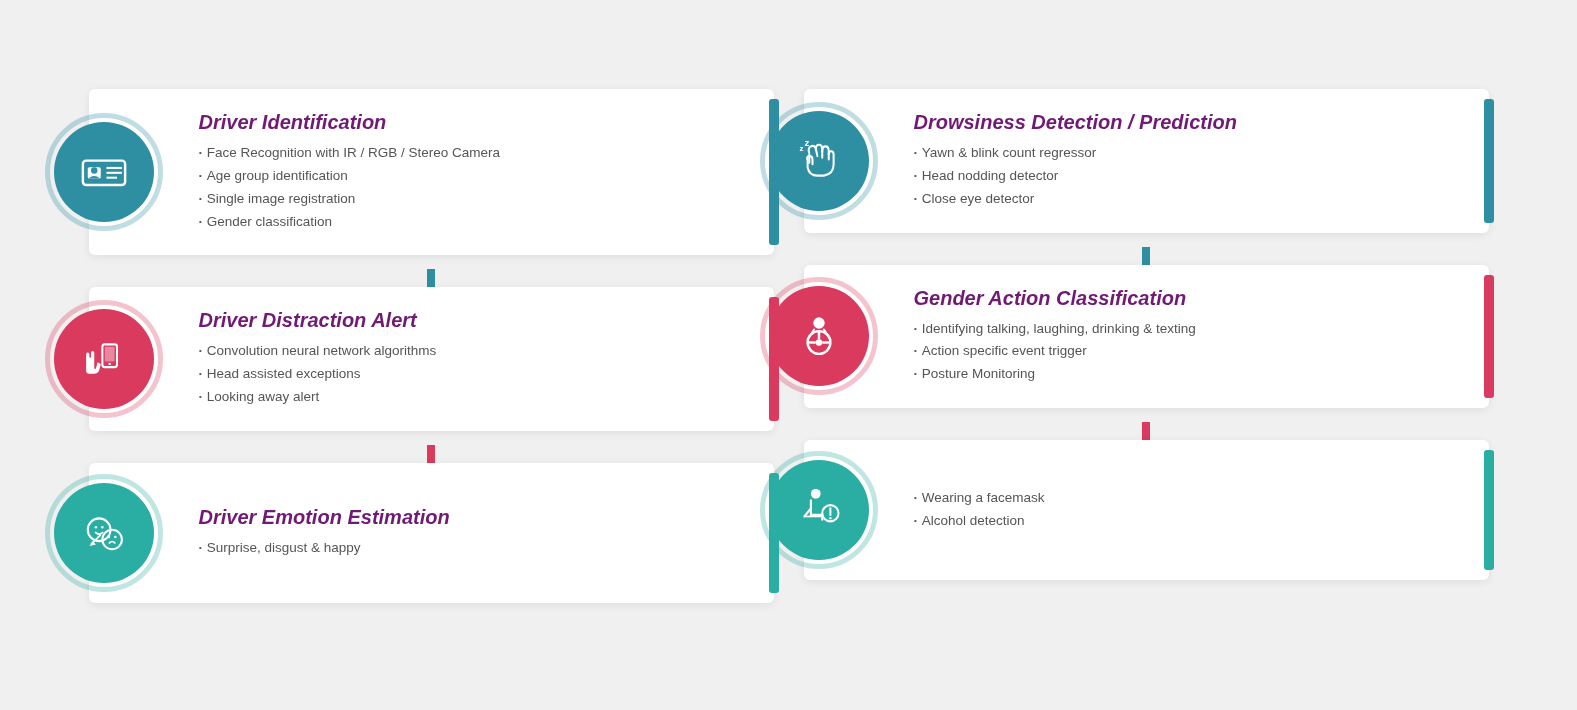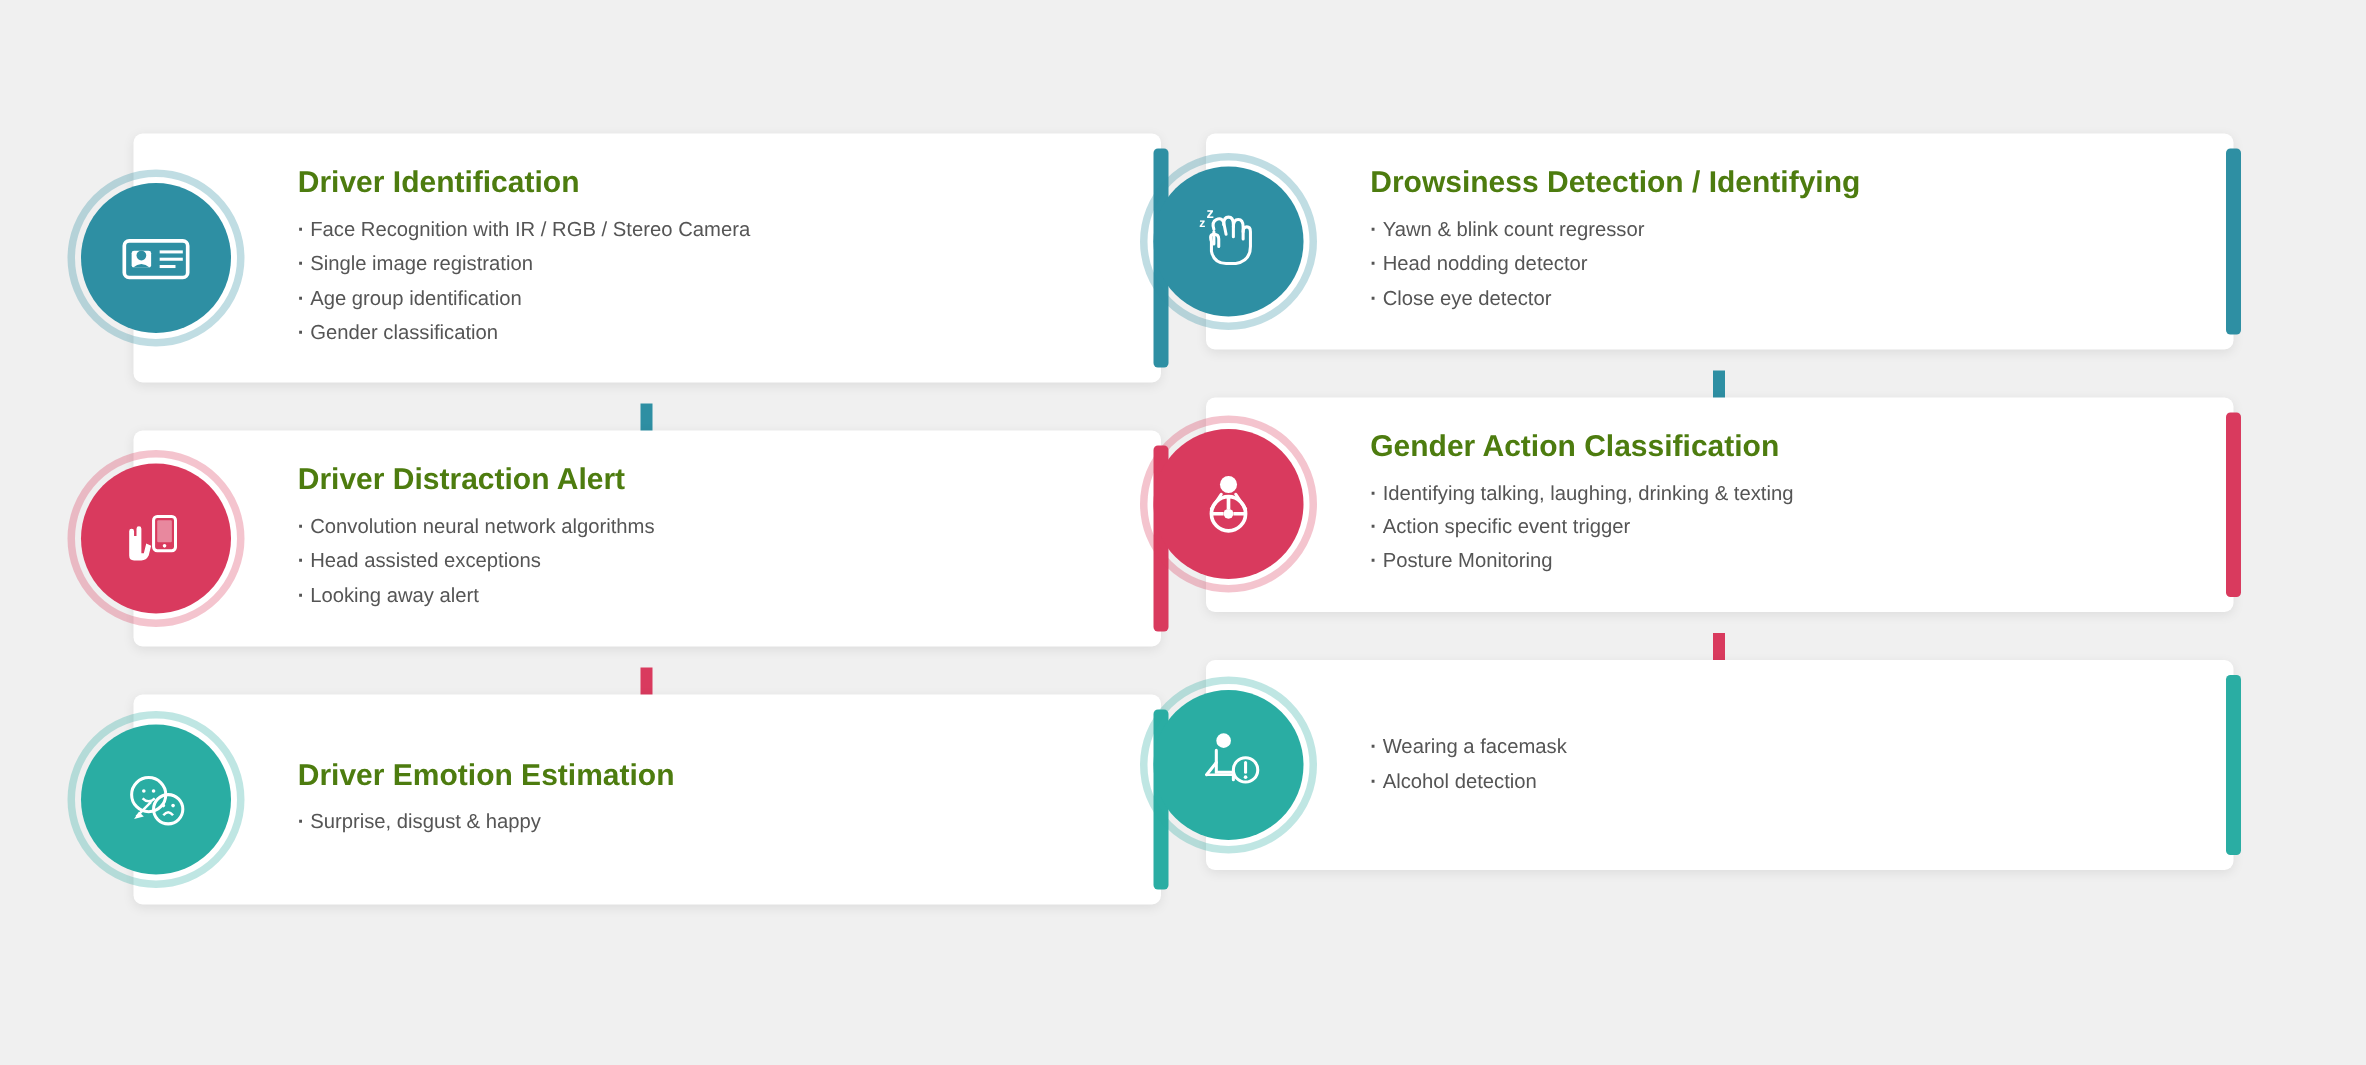--- a/index.html
+++ b/index.html
@@ -33,22 +33,23 @@
       width: 100%;
       min-height: 140px;
       display: flex;
       flex-direction: column;
       justify-content: center;
       position: relative;
     }
     .card-title {
       font-size: 20px;
       font-weight: 700;
-      color: #4d7c0f;
+      color: #701a75;
       margin-bottom: 8px;
+      font-style: italic;
     }
     .card-list {
       list-style: none;
       padding: 0;
     }
     .card-list li {
       font-size: 13.5px;
       color: #555;
       line-height: 1.7;
     }
@@ -125,22 +126,22 @@
           <line x1="35" y1="33" x2="54" y2="33" stroke="white" stroke-width="2.5"></line>
           <line x1="35" y1="39" x2="48" y2="39" stroke="white" stroke-width="2.5"></line>
           <circle cx="20" cy="30" r="4" fill="#2e8fa3"></circle>
           <path d="M13 40 Q20 34 27 40" fill="#2e8fa3"></path>
         </svg>
       </div>
       <div class="card">
         <div class="card-title">Driver Identification</div>
         <ul class="card-list">
           <li>Face Recognition with IR / RGB / Stereo Camera</li>
+          <li>Age group identification</li>
           <li>Single image registration</li>
-          <li>Age group identification</li>
           <li>Gender classification</li>
         </ul>
         <div class="accent-bar teal-bar"></div>
       </div>
     </div>
 
     <div style="display:flex;justify-content:center;margin: -4px 0; padding-left:0px; height:22px;">
       <div style="width:8px;background:#2e8fa3;"></div>
     </div>
 
@@ -214,21 +215,21 @@
           <path d="M28 18 Q28 12 32 12 Q36 12 36 18 L36 28" fill="none" stroke="white" stroke-width="2.5" stroke-linecap="round"></path>
           <path d="M36 20 Q36 14 40 14 Q44 14 44 20 L44 30" fill="none" stroke="white" stroke-width="2.5" stroke-linecap="round"></path>
           <path d="M44 24 Q44 20 47 20 Q50 20 50 24 L50 36 Q50 48 38 50 L30 50 Q20 50 18 40 L18 32 Q16 26 20 26 Q24 26 24 30 L24 36" fill="none" stroke="white" stroke-width="2.5" stroke-linecap="round"></path>
           <path d="M20 24 L20 34" fill="none" stroke="white" stroke-width="2.5" stroke-linecap="round"></path>
 
           <text x="8" y="20" font-size="10" fill="white" font-family="Arial" font-weight="bold">z</text>
           <text x="14" y="13" font-size="12" fill="white" font-family="Arial" font-weight="bold">z</text>
         </svg>
       </div>
       <div class="card">
-        <div class="card-title">Drowsiness Detection / Identifying</div>
+        <div class="card-title">Drowsiness Detection / Prediction</div>
         <ul class="card-list">
           <li>Yawn &amp; blink count regressor</li>
           <li>Head nodding detector</li>
           <li>Close eye detector</li>
         </ul>
         <div class="accent-bar teal-bar"></div>
       </div>
     </div>
 
     <div style="display:flex;justify-content:center;margin: -4px 0; height:22px;">

